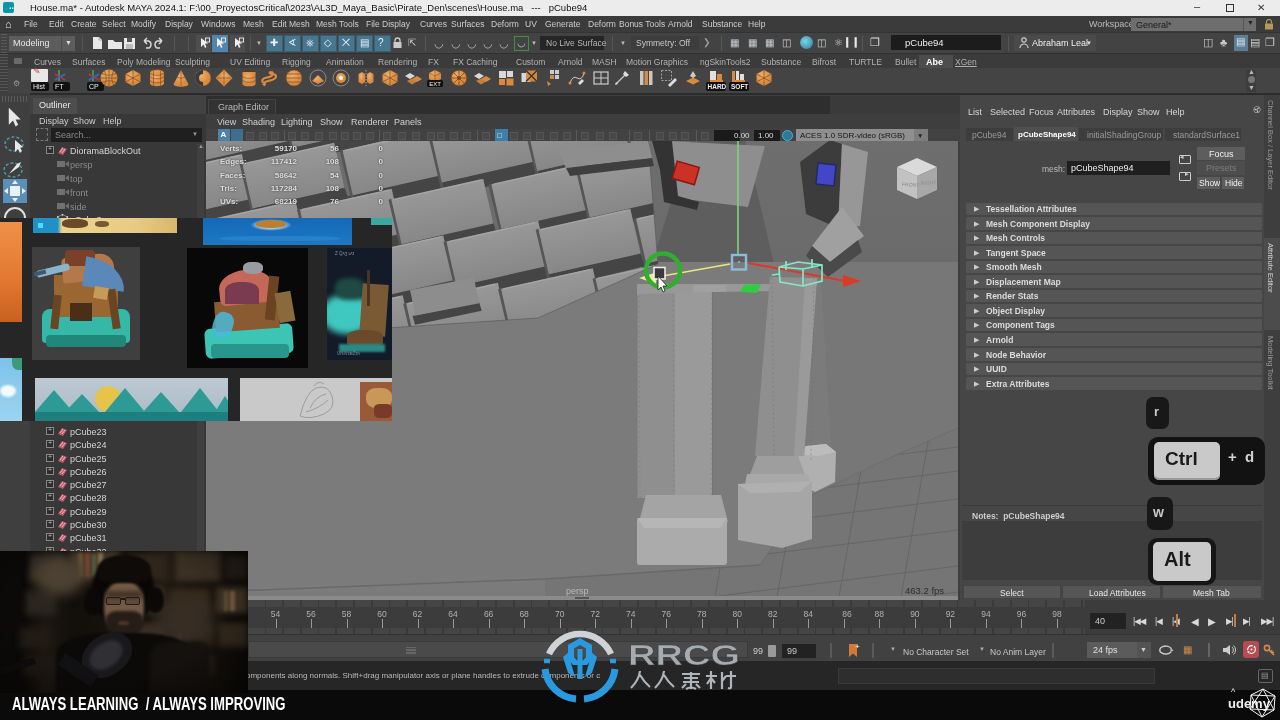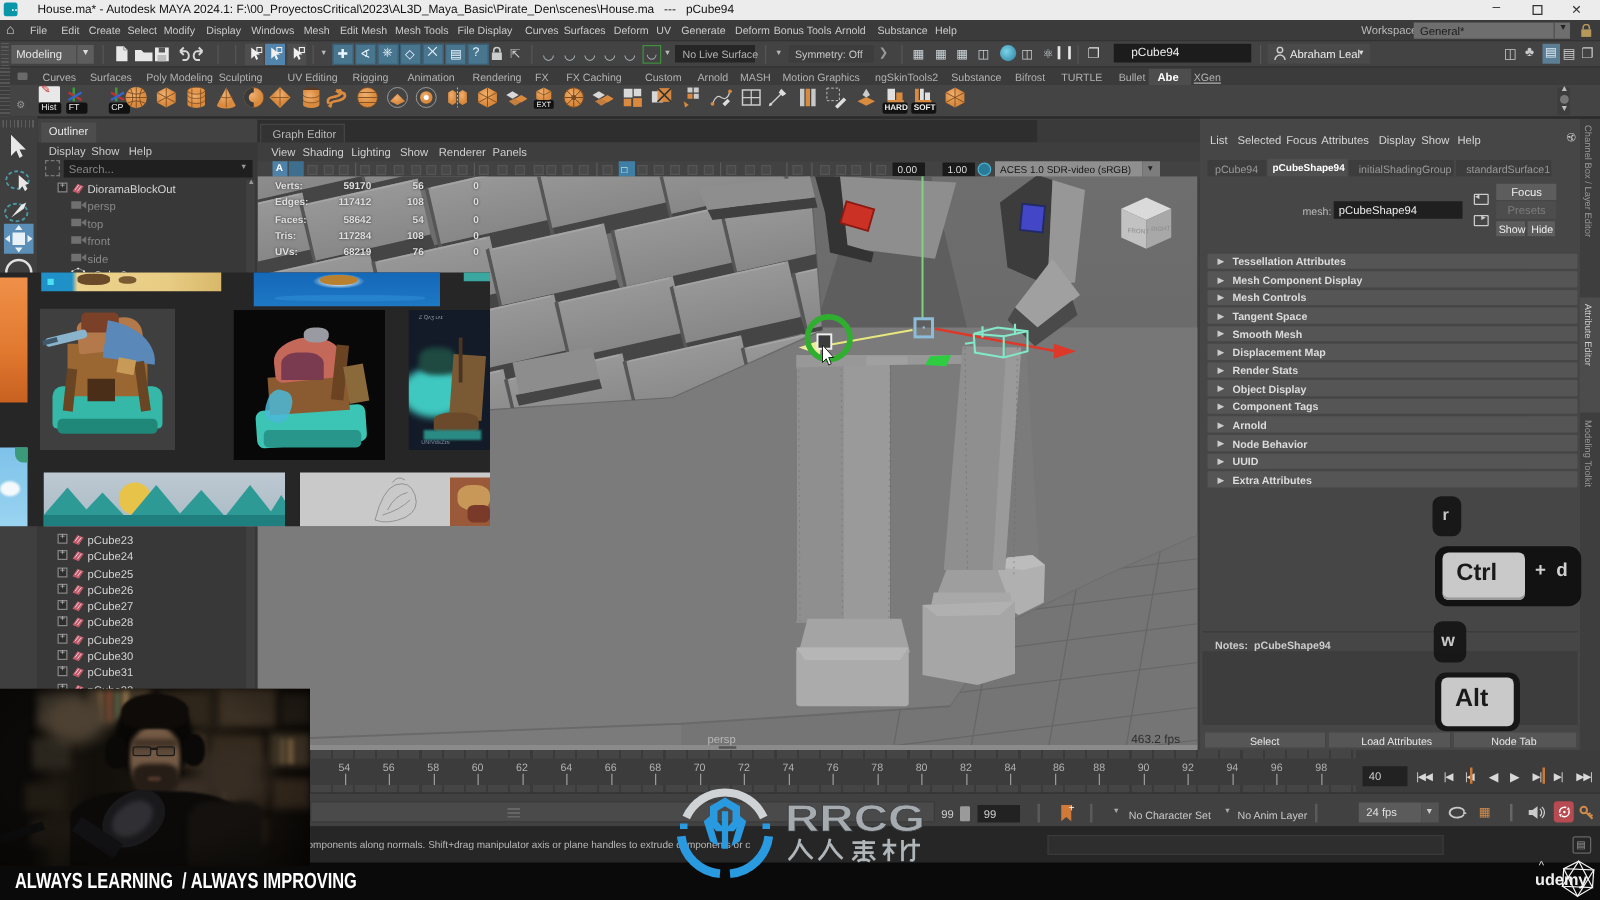--- a/index.html
+++ b/index.html
@@ -626,21 +626,21 @@
       <span style="position:absolute;left:2px;top:1.5px;font-size:8px;color:#dff;">□</span>
     </div>
 <div style="position:absolute;left:284px;top:130px;width:1px;height:11px;background:#5a5a5a;"></div>
 <div style="position:absolute;left:379px;top:130px;width:1px;height:11px;background:#5a5a5a;"></div>
 <div style="position:absolute;left:477px;top:130px;width:1px;height:11px;background:#5a5a5a;"></div>
 <div style="position:absolute;left:576px;top:130px;width:1px;height:11px;background:#5a5a5a;"></div>
 <div style="position:absolute;left:629px;top:130px;width:1px;height:11px;background:#5a5a5a;"></div>
 <div style="position:absolute;left:649px;top:130px;width:1px;height:11px;background:#5a5a5a;"></div>
 <div style="position:absolute;left:696px;top:130px;width:1px;height:11px;background:#5a5a5a;"></div>
 <div style="position:absolute;left:714px;top:130px;width:26px;height:11px;background:#1a1a1a;">
-      <span style="position:absolute;left:4px;top:1px;font-size:8px;color:#ddd;text-align:right;">0.00</span>
+      <span style="position:absolute;left:20px;top:1px;font-size:8px;color:#ddd;text-align:right;">0.00</span>
     </div>
 <div style="position:absolute;left:754px;top:130px;width:26px;height:11px;background:#1a1a1a;">
       <span style="position:absolute;left:4px;top:1px;font-size:8px;color:#ddd;">1.00</span>
     </div>
 <div style="position:absolute;left:782px;top:130px;width:11px;height:11px;border-radius:50%;background:#2a7a9a;border:1.5px solid #4ab0d0;"></div>
 <div style="position:absolute;left:796px;top:129px;width:118px;height:13px;background:#8f8f8f;">
       <span style="position:absolute;left:4px;top:2px;font-size:8px;color:#161616;">ACES 1.0 SDR-video (sRGB)</span>
     </div>
 <div style="position:absolute;left:914px;top:129px;width:14px;height:13px;background:#7d7d7d;">
       <span style="position:absolute;left:3px;top:2.5px;font-size:6.5px;color:#222;">▼</span>
@@ -1185,21 +1185,21 @@
 <span class="tx" style="left:974px;top:379.6px;font-size:7px;color:#ccc;">▶</span>
 <span class="tx" style="left:986px;top:378.6px;font-size:8.5px;font-weight:bold;color:#dcdcdc;">Extra Attributes</span>
 <div style="position:absolute;left:962px;top:505px;width:300px;height:1px;background:#3a3a3a;"></div>
 <span class="tx" style="left:972px;top:511px;font-size:8.5px;font-weight:bold;color:#ccc;">Notes:&nbsp; pCubeShape94</span>
 <div style="position:absolute;left:962px;top:521px;width:300px;height:59px;background:#3d3d3d;"></div>
 <div style="position:absolute;left:963px;top:585px;width:98px;height:14px;background:#565656;border:1px solid #444;"></div>
 <span class="tx" style="left:1000px;top:587.5px;font-size:8.5px;color:#e8e8e8;">Select</span>
 <div style="position:absolute;left:1062px;top:585px;width:99px;height:14px;background:#565656;border:1px solid #444;"></div>
 <span class="tx" style="left:1089px;top:587.5px;font-size:8.5px;color:#e8e8e8;">Load Attributes</span>
 <div style="position:absolute;left:1162px;top:585px;width:100px;height:14px;background:#565656;border:1px solid #444;"></div>
-<span class="tx" style="left:1193px;top:587.5px;font-size:8.5px;color:#e8e8e8;">Node Tab</span>
+<span class="tx" style="left:1193px;top:587.5px;font-size:8.5px;color:#e8e8e8;">Mesh Tab</span>
 <div style="position:absolute;left:1264px;top:95px;width:16px;height:505px;background:#3e3e3e;"></div>
 <div style="position:absolute;left:1264px;top:238px;width:16px;height:92px;background:#4c4c4c;"></div>
 <span class="tx" style="left:1266px;top:100px;font-size:7.5px;color:#9a9a9a;writing-mode:vertical-rl;">Channel Box / Layer Editor</span>
 <span class="tx" style="left:1266px;top:243px;font-size:7.5px;color:#cfcfcf;writing-mode:vertical-rl;">Attribute Editor</span>
 <span class="tx" style="left:1266px;top:336px;font-size:7.5px;color:#9a9a9a;writing-mode:vertical-rl;">Modeling Toolkit</span>
 <div style="position:absolute;left:0;top:600px;width:1280px;height:34px;background:#3c3c3c;"></div>
 <div style="position:absolute;left:0;top:600px;width:1085px;height:7px;background:repeating-linear-gradient(90deg,#454545 0 16px,#3a3a3a 16px 17.75px);"></div>
 <div style="position:absolute;left:0;top:628px;width:1085px;height:6px;background:repeating-linear-gradient(90deg,#454545 0 16px,#3a3a3a 16px 17.75px);"></div>
 <span class="tx" style="left:267.5px;top:609px;width:16px;text-align:center;font-size:8.5px;color:#b0b0b0;">54</span>
 <div style="position:absolute;left:275.5px;top:619px;width:1px;height:9px;background:#9a9a9a;"></div>

